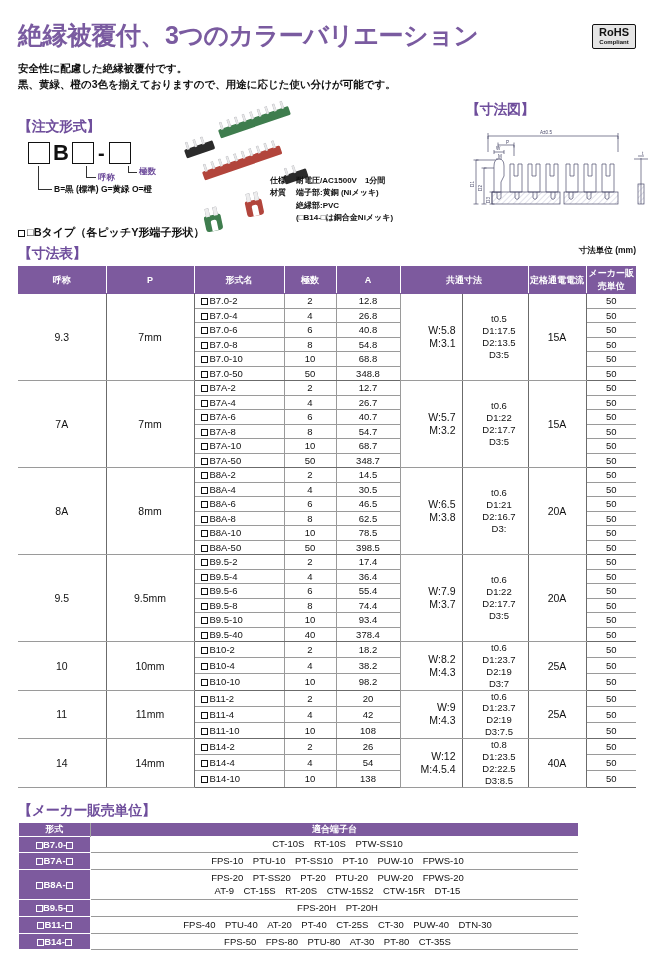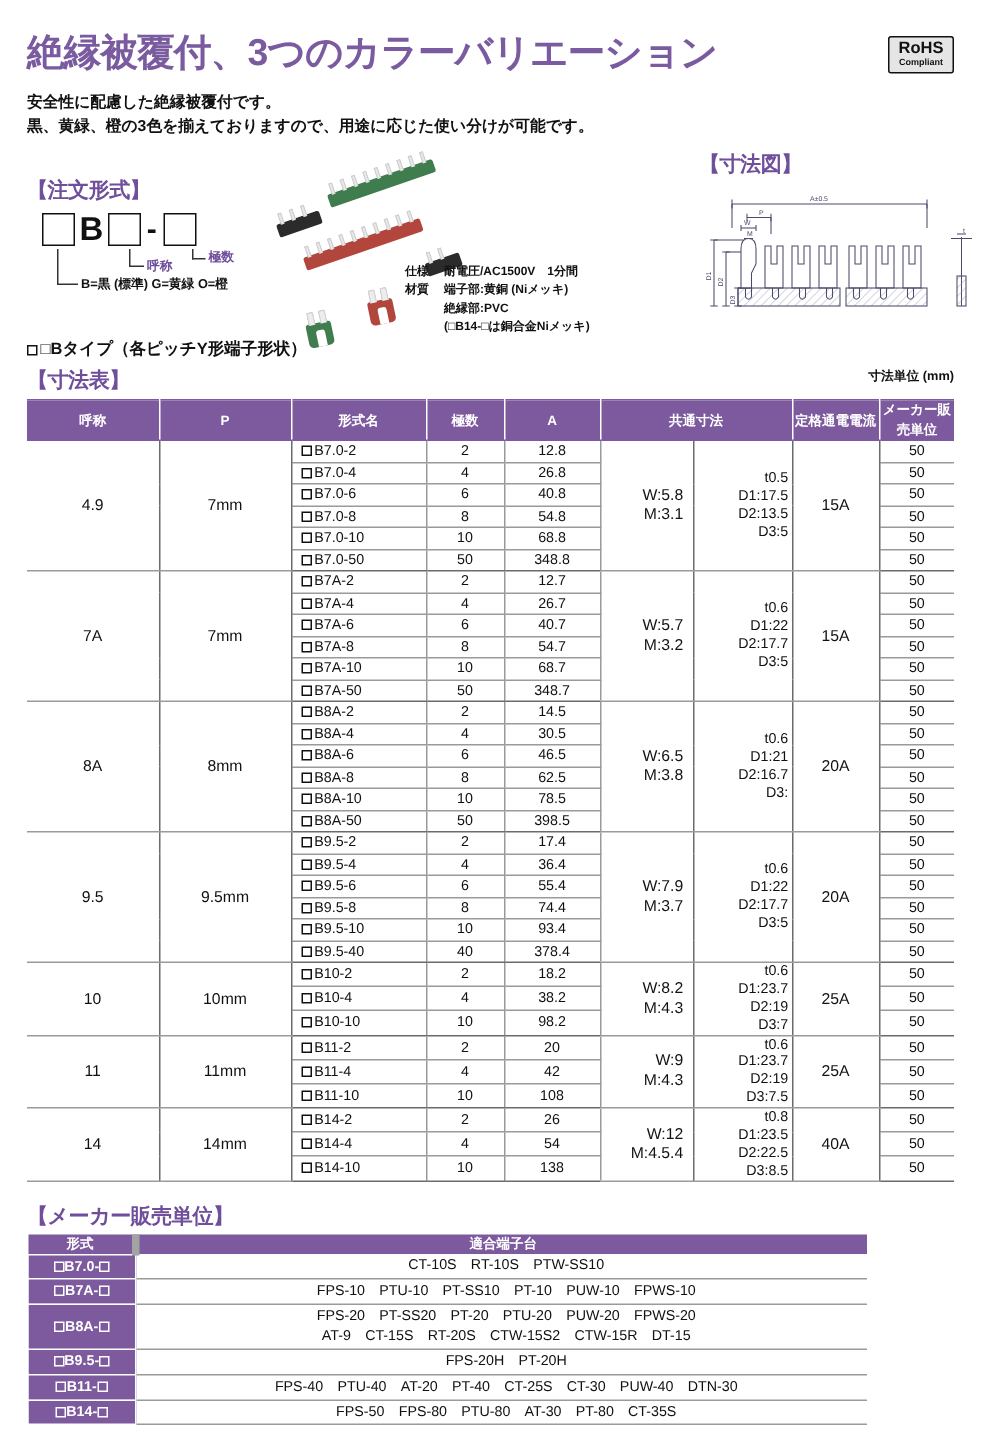--- a/index.html
+++ b/index.html
@@ -85,28 +85,28 @@
     border-bottom: .8px solid #9a9a9a; border-right: .8px solid #9a9a9a;
     color: #111; background: #fff;
   }
   .dimtable td.model { text-align: left; padding-left: 6px; white-space: nowrap; }
   .dimtable td.grp { border-right: .8px solid #6b6b6b; font-size: 10.5px; }
   .dimtable tr.grp-end td { border-bottom: .8px solid #6b6b6b; }
   .dimtable td.last { border-right: none; }
   .sqbox { display: inline-block; width: 7px; height: 7px; border: 1px solid #111; margin-right: 2px; vertical-align: -1px; }
   .wm { white-space: pre-line; line-height: 1.25; font-size: 9.5px; }
   .dimtable td.common-l { text-align: right; padding-right: 6px; }
-  .dimtable td.common-r { text-align: right; padding-left: 10px; border-right: .8px solid #6b6b6b; margin-top: 27px; }
+  .dimtable td.common-r { text-align: center; padding-left: 10px; border-right: .8px solid #6b6b6b; margin-top: 27px; }
 
   
   .fit-title { margin-top: 14px; }
   .fittable { margin-top: 3px; width: 560px; }
   .fittable th {
     background: #7d5a9e; color: #fff; font-size: 9px; font-weight: bold;
-    height: 13px; padding: 0; border-right: 5px solid #a3a3a3;
+    height: 13px; padding: 0; border-right: 1px solid #a3a3a3;
   }
   .fittable th:last-child { border-right: none; }
   .fittable td.form {
     background: #7d5a9e; color: #fff; font-size: 9.5px; font-weight: bold;
     text-align: center; border: 1px solid #fff; white-space: nowrap;
   }
   .fittable td.form .sqboxw { display: inline-block; width: 7px; height: 7px; border: 1px solid #fff; vertical-align: -1px; }
   .fittable td.fits {
     font-size: 9.5px; color: #111; text-align: center; padding: 1px 0 1px 6px;
     border-bottom: .8px solid #9a9a9a; white-space: pre-line; line-height: 1.45;
@@ -339,21 +339,21 @@
         <th>形式名</th>
         <th>極数</th>
         <th>A</th>
         <th colspan="2">共通寸法</th>
         <th>定格通電電流</th>
         <th>メーカー販売単位</th>
       </tr>
     </thead>
     <tbody>
         <tr>
-          <td class="grp" rowspan="6">4.9</td>
+          <td class="grp" rowspan="6">9.3</td>
           <td class="grp" rowspan="6">7mm</td>
           <td class="model"><span class="sqbox"></span>B7.0-2</td>
           <td>2</td>
           <td>12.8</td>
           <td class="grp wm common-l" rowspan="6">W:5.8
 M:3.1</td>
           <td class="wm common-r" rowspan="6">t0.5
 D1:17.5
 D2:13.5
 D3:5</td>

